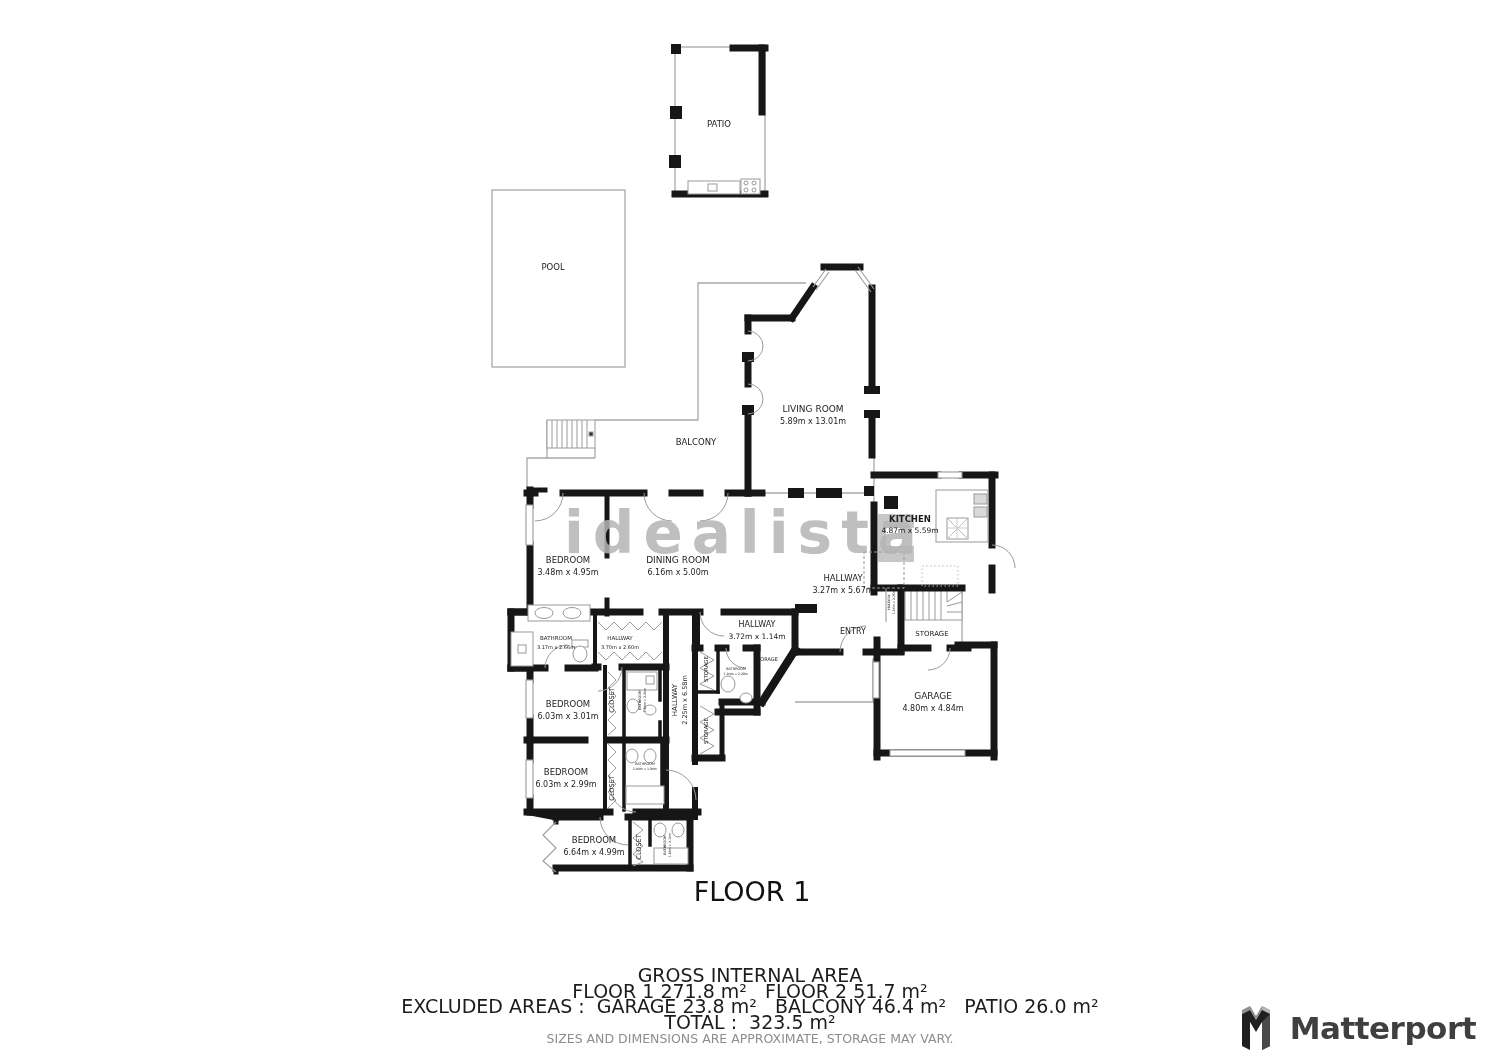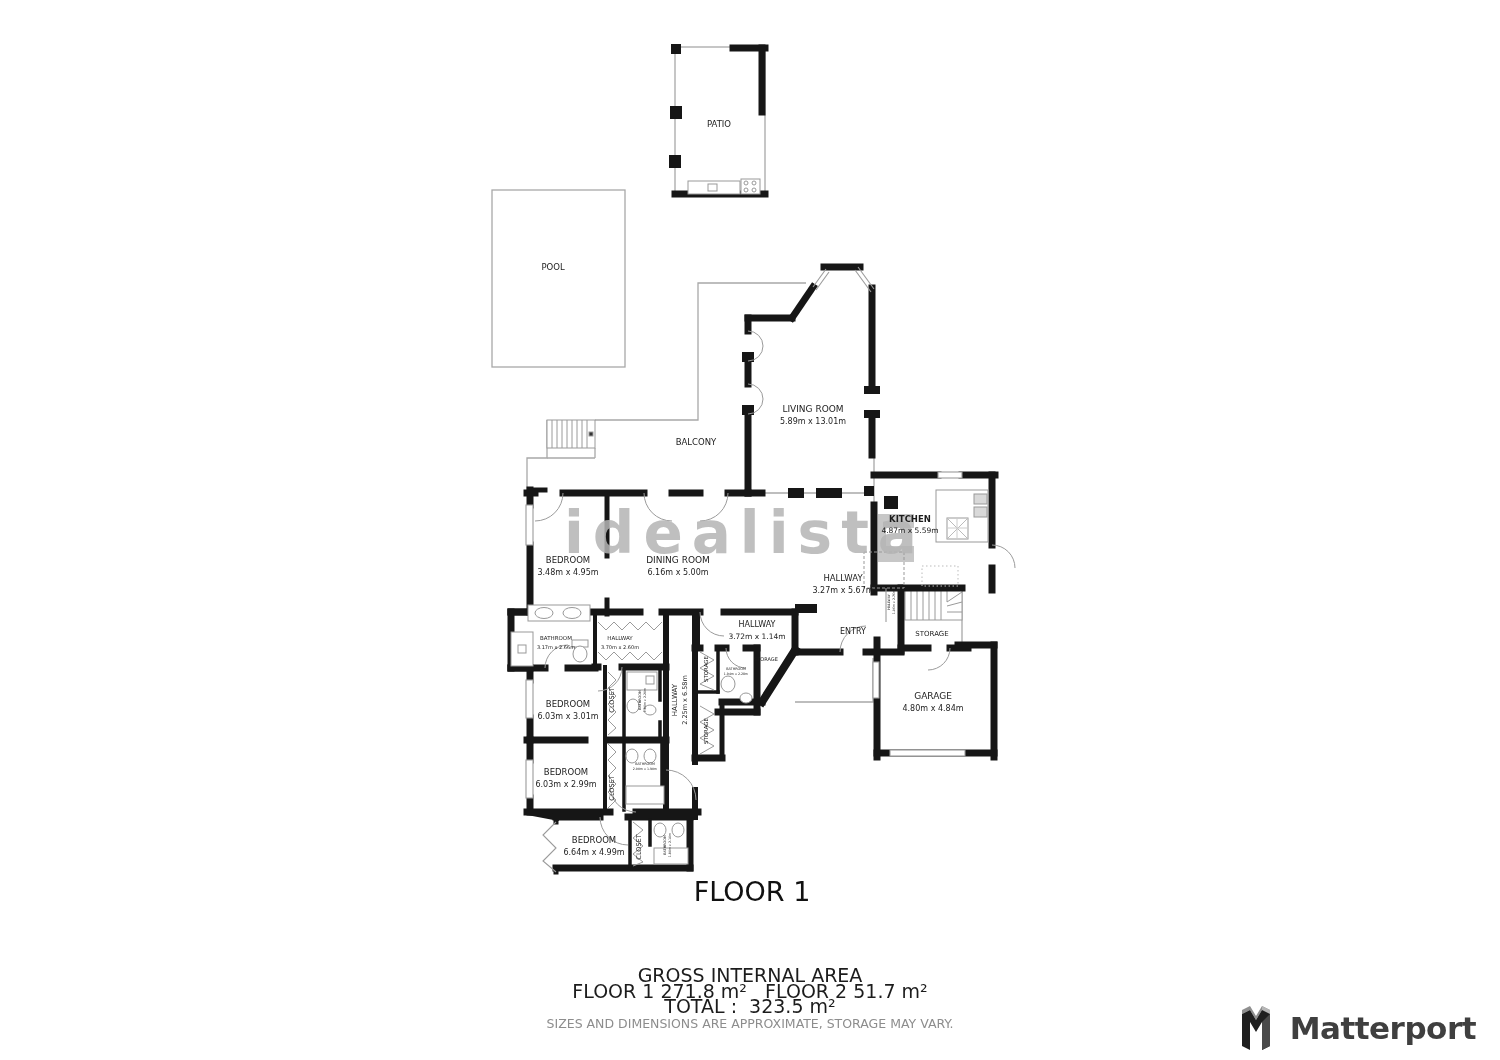--- a/index.html
+++ b/index.html
@@ -365,20 +365,21 @@
     <text x="890" y="602" font-size="3.4" transform="rotate(-90 890 602)">HALLWAY</text>
     <text x="895" y="602" font-size="3.2" transform="rotate(-90 895 602)">1.06m x 2.76m</text>
   </g>
 
   <text x="752" y="901" text-anchor="middle" font-size="27" fill="#111">FLOOR 1</text>
 </svg>
 
   <div class="footer">
     <div>GROSS INTERNAL AREA</div>
     <div>FLOOR 1 271.8 m²   FLOOR 2 51.7 m²</div>
+    <div>EXCLUDED AREAS :  GARAGE 23.8 m²   BALCONY 46.4 m²   PATIO 26.0 m²</div>
     <div>TOTAL :  323.5 m²</div>
     <div class="disclaimer">SIZES AND DIMENSIONS ARE APPROXIMATE, STORAGE MAY VARY.</div>
   </div>
 
   <div class="brand">
     <svg width="44" height="48" viewBox="0 0 44 48">
       <polygon points="6,6 14,2 20,12 26,2 34,6 34,10 26,6 20,16 14,6 6,10" fill="#8f8f8f"></polygon>
       <polygon points="26,2 34,6 34,10 29,13 26,6" fill="#b5b5b5"></polygon>
       <polygon points="6,10 14,6 20,16 26,6 34,10 34,42 26,46 26,18 20,28 14,18 14,46 6,42" fill="#1f1f1f"></polygon>
       <polygon points="26,18 26,46 34,42 34,10" fill="#4a4a4a"></polygon>

